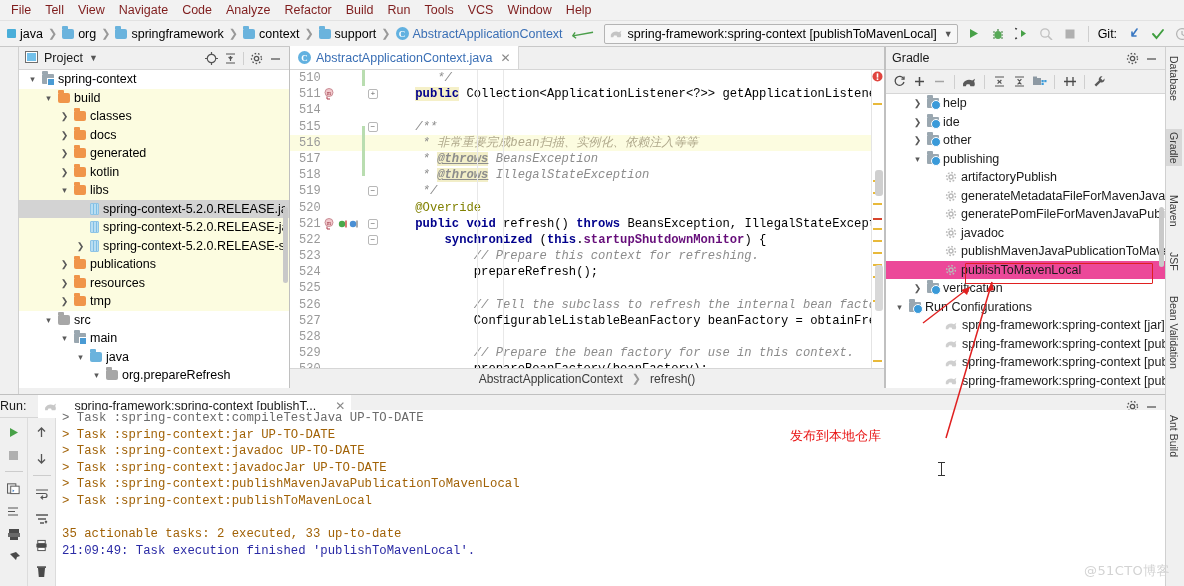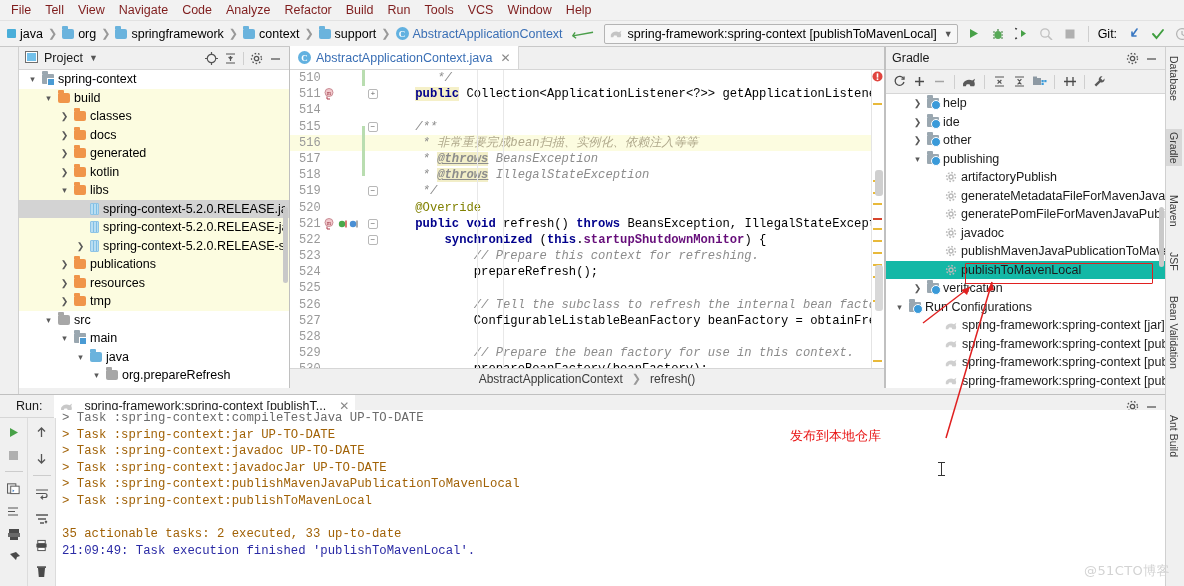--- a/index.html
+++ b/index.html
@@ -179,21 +179,21 @@
     background: #fff; display: flex; flex-direction: column;
     border-left: 1px solid #c0c0c0;
   }
   .gtoolbar {
     height: 24px; background: #f0f0f0; border-bottom: 1px solid #d6d6d6;
     display: flex; align-items: center; padding-left: 4px; gap: 1px; flex: none;
   }
   .gtree { flex: 1; overflow: hidden; position: relative; background: #fff; }
   .grow { height: 18.5px; display: flex; align-items: center; gap: 4px; font-size: 12.5px;
     white-space: nowrap; padding-right: 3px; }
-  .grow.sel { background: #14b8a6; }
+  .grow.sel { background: #ec4899; }
   .ic-gradlemod {
     width: 12px; height: 10px; background: #9aa7b0; border-radius: 1px; position: relative; flex:none;
   }
   .ic-gradlemod::before { content:''; position:absolute; left:0; top:-3px; width:6px; height:3px; background:#9aa7b0; border-radius:1px 1px 0 0;}
   .ic-gradlemod::after {
     content:''; position:absolute; right:-2px; bottom:-2px; width:8px; height:8px;
     border-radius:50%; background:#3a9ad9; border:1px solid #fff;
   }
 
   
@@ -209,25 +209,25 @@
   .rvtab.active { background: #d8d8d8; }
 
   
   .runpanel {
     position: absolute; left: 0; top: 394px; width: 1165px; height: 192px;
     background: #fff; border-top: 1px solid #c0c0c0;
     display: flex; flex-direction: column;
   }
   .runhdr {
     height: 23px; background: #f0f0f0; border-bottom: 1px solid #d6d6d6;
-    display: flex; align-items: center; padding: 0 4px 0 16px; flex: none;
+    display: flex; align-items: center; padding: 0 4px 0 0; flex: none;
   }
   .runhdr .rl { font-size: 12.5px; color: #1a1a1a; margin-right: 12px; }
   .runtab {
-    display: flex; align-items: center; gap: 10px; height: 23px;
+    display: flex; align-items: center; gap: 16px; height: 23px;
     padding: 0 6px; background: #fff; font-size: 12.5px;
   }
   .runbody { flex: 1; display: flex; }
   .runside { width: 28px; flex:none; display:flex; flex-direction:column; align-items:center; gap:3px;
     padding-top:4px; background:#f0f0f0; border-right:1px solid #dcdcdc;}
   .runside2 { width: 28px; flex:none; display:flex; flex-direction:column; align-items:center; gap:6px;
     padding-top:4px; background:#f0f0f0; border-right:1px solid #dcdcdc;}
   .sbtn { width:20px; height:20px; display:flex; align-items:center; justify-content:center; color:#4a4a4a;}
   .console {
     flex: 1; background: #fff; padding: 0 0 0 6px; overflow: hidden; position: relative;

